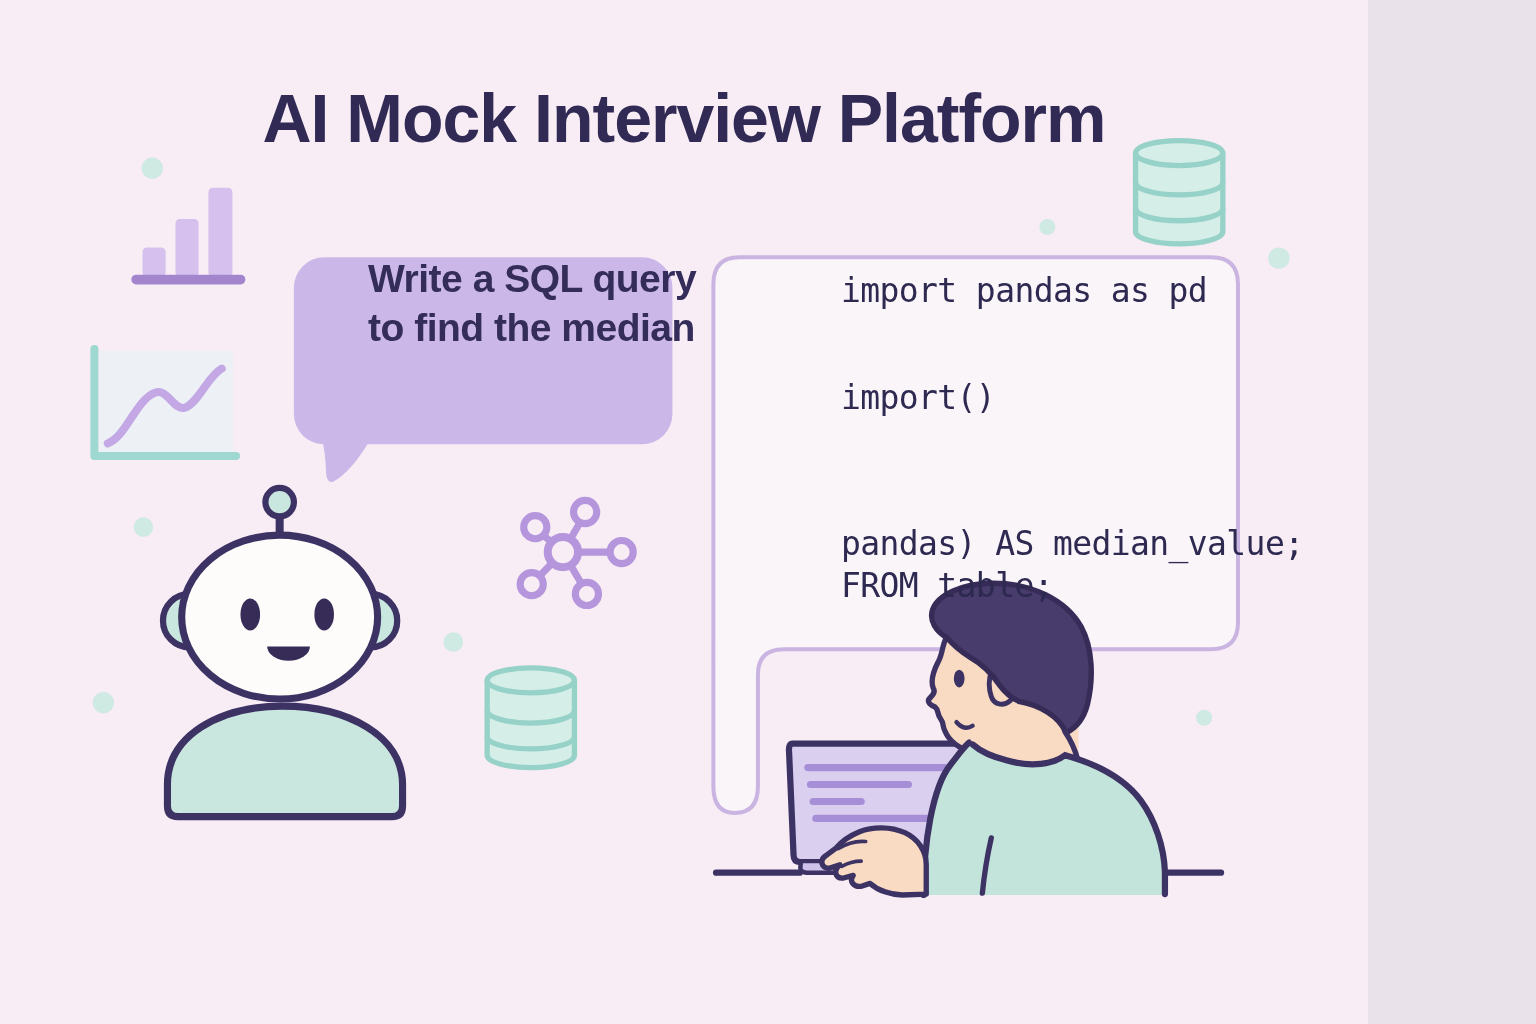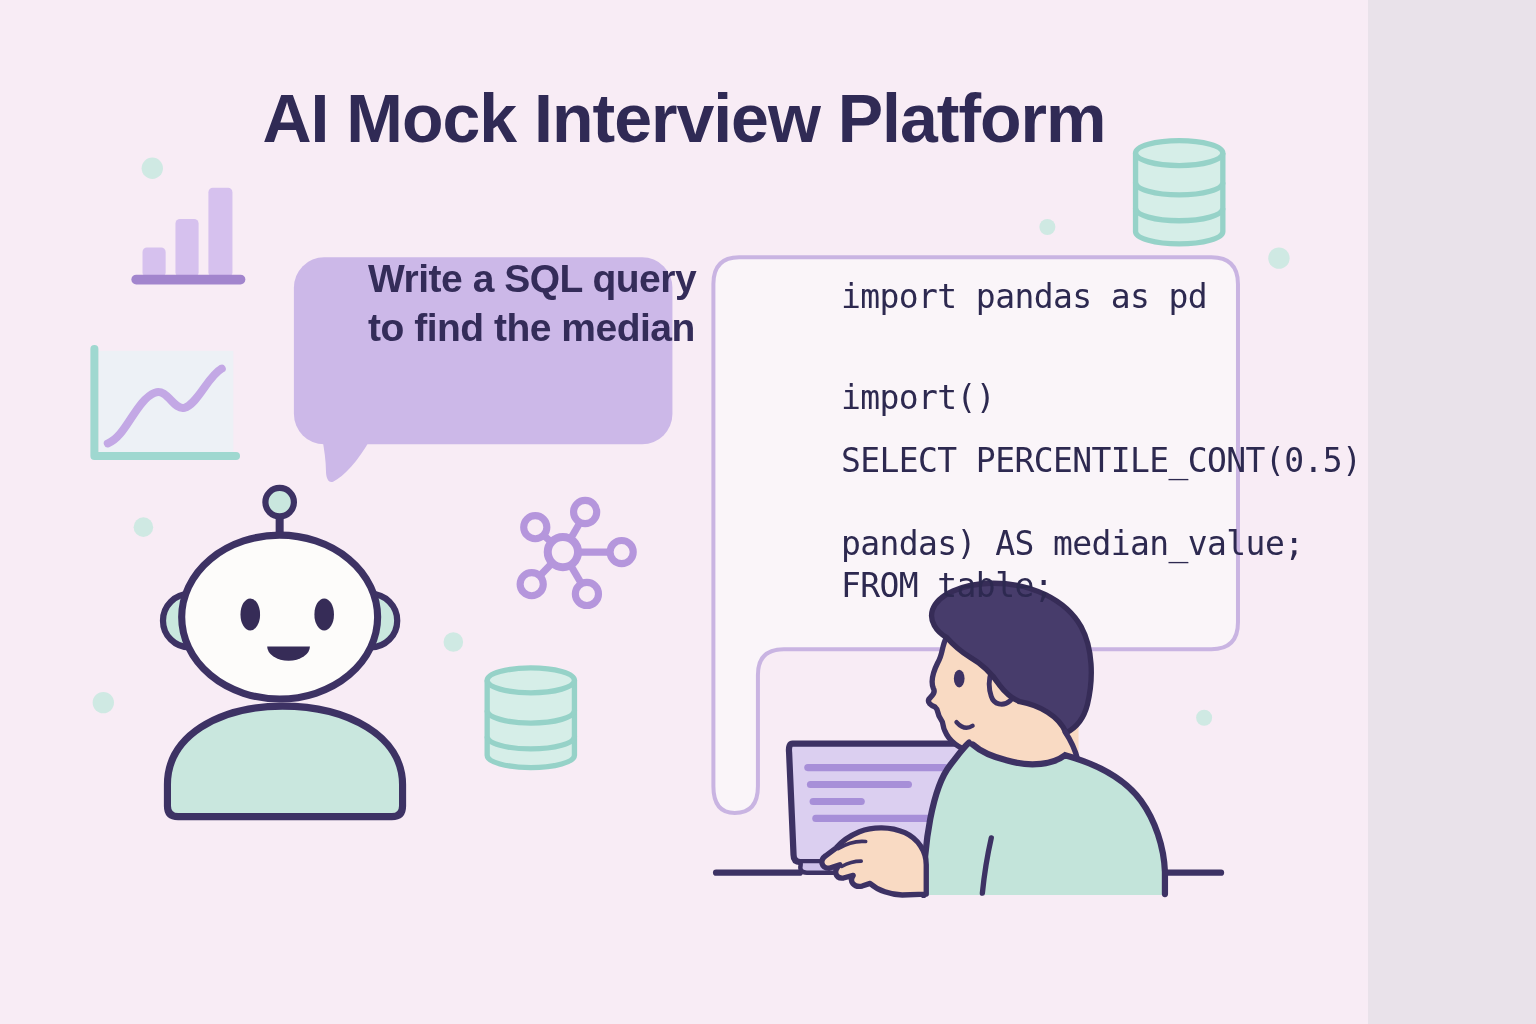--- a/index.html
+++ b/index.html
@@ -148,19 +148,18 @@
              C986,937 1000,942 1013,942 Z" fill="#f9dac3" stroke="#3d3264" stroke-width="6" stroke-linejoin="round"></path>
     <path d="M941,890 C951,884 962,881 972,882 M945,910 C952,906 960,904 967,904" fill="none" stroke="#3d3264" stroke-width="4" stroke-linecap="round"></path>
   </g>
 </svg>
 
 <h1 class="title">AI Mock Interview Platform</h1>
 
 <div class="bubble-line" style="top:303px">to find the median</div>
 <div class="bubble-line" style="top:254px">Write a SQL query</div>
 
-<div class="code-line" style="top:276px">import pandas as pd</div>
+<div class="code-line" style="top:270px">import pandas as pd</div>
 <div class="code-line" style="top:377px">import()</div>
-<div class="code-line" style="top:440px">SELECT PERCENTILE_CONT(0.5)</div>
 <div class="code-line" style="top:523px">pandas) AS median_value;</div>
 <div class="code-line" style="top:565px">FROM table;</div>
 
 </div>
 
 </body></html>

